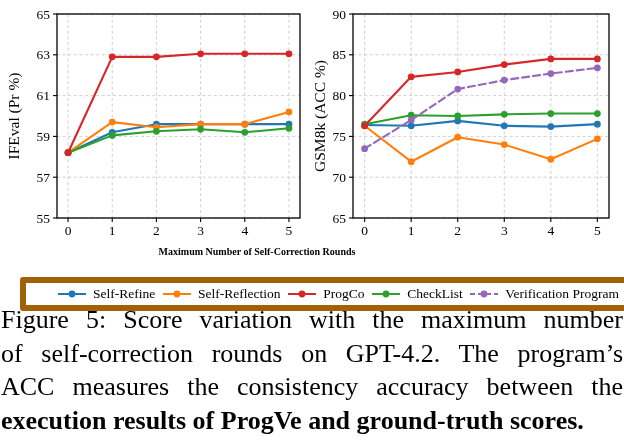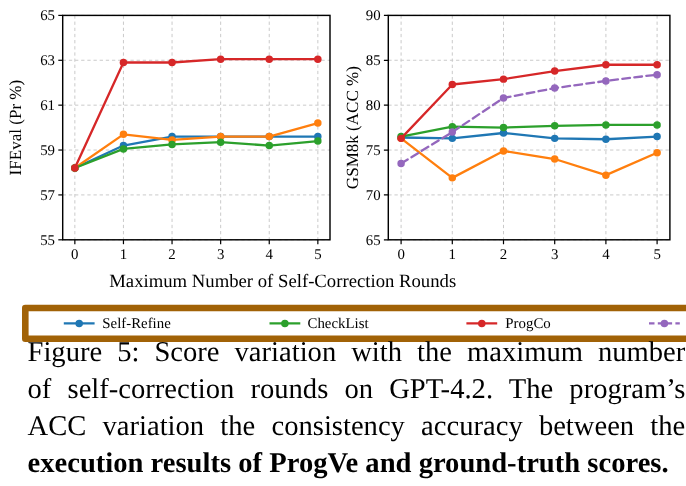--- a/index.html
+++ b/index.html
@@ -2,30 +2,30 @@
 <html><head>
 <meta charset="utf-8">
 <style>
   html,body{margin:0;padding:0;background:#ffffff;}
   #fig{position:relative;width:624px;height:442px;background:#ffffff;overflow:hidden;
        font-family:"Liberation Serif",serif;color:#000;}
   .chart-svg{position:absolute;top:0;}
   #chart-left{left:0;}
   #chart-right{left:312px;}
   #xlabel{position:absolute;top:246px;left:0;width:514px;text-align:center;
-          font-size:17px;color:#000;}
+          font-size:10px;color:#000;font-weight:bold;}
   #legend{position:absolute;top:277px;left:20px;width:562px;height:22px;
           border:6px solid #a16207;border-radius:3px;background:#fff;
           display:flex;align-items:center;justify-content:space-between;
           padding:0 31px;font-size:13.5px;}
   .legend-item{display:flex;align-items:center;gap:6px;white-space:nowrap;}
   .legend-item svg{display:block;}
   #caption{position:absolute;top:303px;left:1px;width:622px;
            font-size:26px;line-height:33.5px;color:#000;}
-  .cap-line{text-align:justify;text-align-last:justify;padding-left:24px;}
+  .cap-line{text-align:justify;text-align-last:justify;}
   .cap-line.last{text-align-last:left;font-weight:bold;}
 </style>
 </head>
 <body>
 
 <div id="fig">
   <svg id="chart-left" class="chart-svg" width="312" height="240">
       <line x1="68.04545454545455" x2="68.04545454545455" y1="14" y2="218" stroke="#c9c9c9" stroke-width="0.9" stroke-dasharray="3 2.6"></line>
       <line x1="112.22727272727272" x2="112.22727272727272" y1="14" y2="218" stroke="#c9c9c9" stroke-width="0.9" stroke-dasharray="3 2.6"></line>
       <line x1="156.40909090909093" x2="156.40909090909093" y1="14" y2="218" stroke="#c9c9c9" stroke-width="0.9" stroke-dasharray="3 2.6"></line>
@@ -174,39 +174,47 @@
   <div id="legend">
       <span class="legend-item">
         <svg width="30" height="10">
           <line x1="1" x2="29" y1="5" y2="5" stroke="#1f77b4" stroke-width="2"></line>
           <circle cx="15" cy="5" r="3.4" fill="#1f77b4"></circle>
         </svg>
         <span>Self-Refine</span>
       </span>
       <span class="legend-item">
         <svg width="30" height="10">
+          <line x1="1" x2="29" y1="5" y2="5" stroke="#ff7f0e" stroke-width="2"></line>
+          <circle cx="15" cy="5" r="3.4" fill="#ff7f0e"></circle>
+        </svg>
+        <span>Self-Reflection</span>
+      </span>
+      <span class="legend-item">
+        <svg width="30" height="10">
+          <line x1="1" x2="29" y1="5" y2="5" stroke="#d62728" stroke-width="2"></line>
+          <circle cx="15" cy="5" r="3.4" fill="#d62728"></circle>
+        </svg>
+        <span>ProgCo</span>
+      </span>
+      <span class="legend-item">
+        <svg width="30" height="10">
           <line x1="1" x2="29" y1="5" y2="5" stroke="#2ca02c" stroke-width="2"></line>
           <circle cx="15" cy="5" r="3.4" fill="#2ca02c"></circle>
         </svg>
         <span>CheckList</span>
       </span>
       <span class="legend-item">
         <svg width="30" height="10">
-          <line x1="1" x2="29" y1="5" y2="5" stroke="#d62728" stroke-width="2"></line>
-          <circle cx="15" cy="5" r="3.4" fill="#d62728"></circle>
-        </svg>
-        <span>ProgCo</span>
-      </span>
-      <span class="legend-item">
-        <svg width="30" height="10">
           <line x1="1" x2="29" y1="5" y2="5" stroke="#9467bd" stroke-width="2" stroke-dasharray="5 3"></line>
           <circle cx="15" cy="5" r="3.4" fill="#9467bd"></circle>
         </svg>
+        <span>Verification Program</span>
       </span>
     </div>
 
   <div id="caption">
     <div class="cap-line">Figure 5: Score variation with the maximum number</div>
     <div class="cap-line">of self-correction rounds on GPT-4.2. The program’s</div>
-    <div class="cap-line">ACC variation the consistency accuracy between the</div>
+    <div class="cap-line">ACC measures the consistency accuracy between the</div>
     <div class="cap-line last">execution results of ProgVe and ground-truth scores.</div>
   </div>
 </div>
 
 </body></html>

